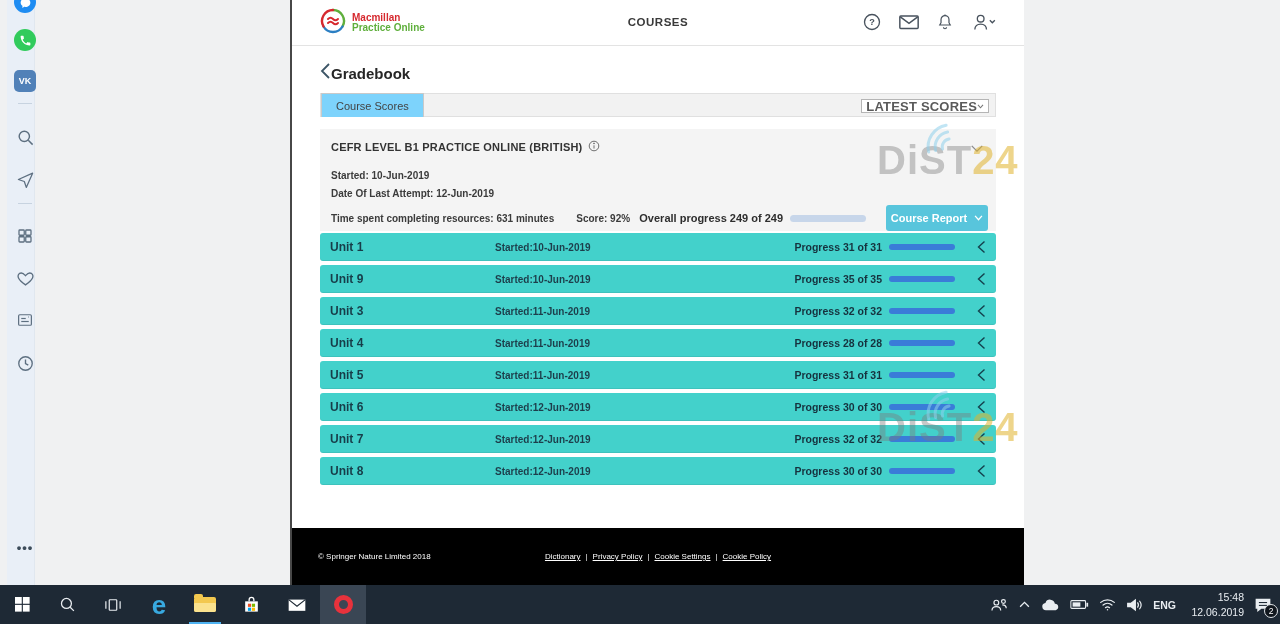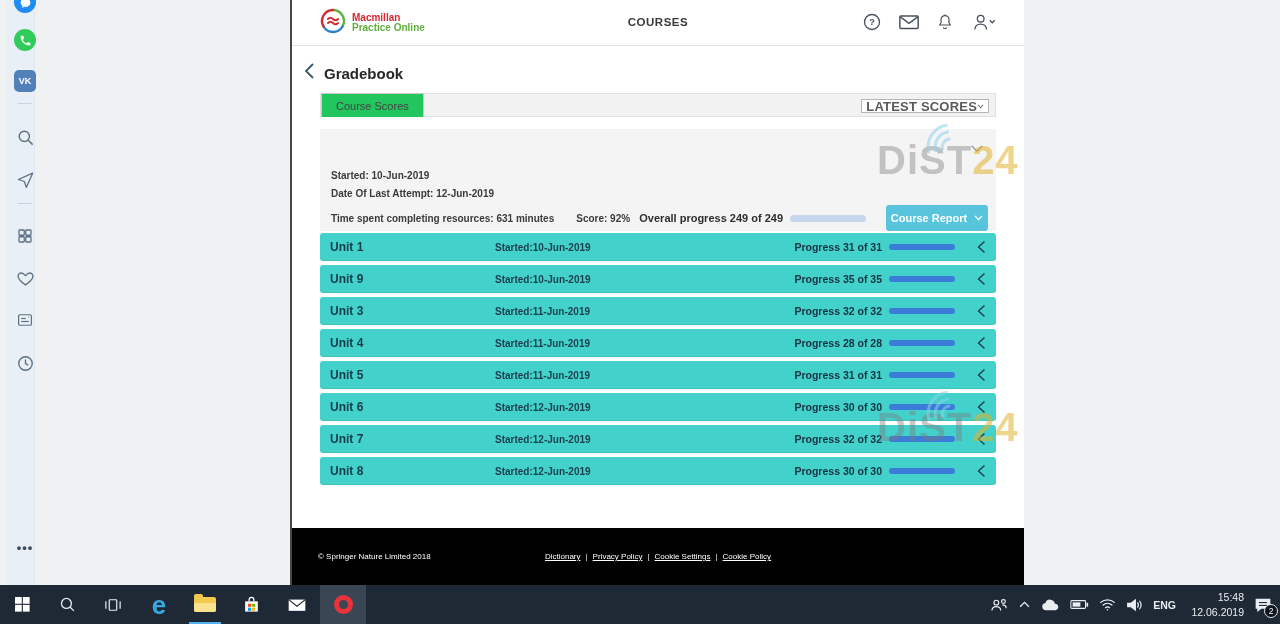--- a/index.html
+++ b/index.html
@@ -25,25 +25,25 @@
   .logo{position:absolute;left:28px;top:8px;display:flex;align-items:center;gap:6px;}
   .logo-text{line-height:1.05;}
   .logo-l1{color:#d6292f;font-size:10px;font-weight:700;}
   .logo-l2{color:#5faf3c;font-size:10px;font-weight:700;}
   .nav-title{position:absolute;left:50%;top:16px;transform:translateX(-50%);font-size:11.5px;font-weight:700;letter-spacing:.5px;color:#3a3a3a;}
   .hdr-icons{position:absolute;right:26px;top:12px;display:flex;align-items:center;gap:16px;color:#48525d;}
   .hdr-ic{display:flex;align-items:center;}
 
   
   .main{position:relative;height:482px;background:#fff;}
-  .title-row{position:absolute;left:12px;top:16px;display:flex;align-items:center;gap:9px;}
+  .title-row{position:absolute;left:28px;top:16px;display:flex;align-items:center;}
   .page-title{font-size:15px;font-weight:700;color:#262626;}
   .tabs-strip{position:absolute;left:28px;right:28px;top:47px;height:24px;background:#f2f2f2;border:1px solid #e0e0e0;display:flex;}
   .tab{height:24px;margin-top:-1px;padding:0 14px;display:flex;align-items:center;font-size:11px;color:#444;border-right:1px solid #d4d4d4;cursor:default;}
-  .tab.active{background:#22c55e;border:1px solid #c9c9c9;border-bottom:none;font-weight:400;}
+  .tab.active{background:#7dd3fc;border:1px solid #c9c9c9;border-bottom:none;font-weight:400;}
   .scores-select{position:absolute;right:6px;top:5px;height:14px;background:#fff;border:1px solid #b5b5b5;display:flex;align-items:center;gap:0;padding:0 4px;font-size:13px;font-weight:700;color:#5a5a5a;letter-spacing:.2px;}
 
   
   .course-card{position:absolute;left:28px;right:28px;top:83px;height:102px;background:#f4f4f4;}
   .c-name-row{position:absolute;left:11px;top:9px;display:flex;align-items:center;gap:6px;}
   .c-name{font-size:11px;font-weight:700;color:#333;letter-spacing:.2px;}
   .c-chevron{position:absolute;right:12px;top:10px;}
   .c-line{position:absolute;left:11px;font-size:10px;font-weight:700;color:#3b3b3b;}
   .c-l1{top:41px;}
   .c-l2{top:59px;}
@@ -231,20 +231,30 @@
         <div class="tab active">Course Scores</div>
         <div class="scores-select">
           <span>LATEST SCORES</span>
           <svg width="7" height="5" viewBox="0 0 8 6" fill="none" stroke="#777" stroke-width="1.3">
               <polyline points="1 1 4 4.5 7 1"></polyline>
             </svg>
         </div>
       </div>
 
       <section class="course-card">
+        <div class="c-name-row">
+          <span class="c-name">CEFR LEVEL B1 PRACTICE ONLINE (BRITISH)</span>
+          <span>
+            <svg width="12" height="12" viewBox="0 0 14 14" fill="none" stroke="#666" stroke-width="1.1">
+                <circle cx="7" cy="7" r="5.6"></circle>
+                <line x1="7" y1="6.2" x2="7" y2="10"></line>
+                <circle cx="7" cy="4" r="0.5" fill="#666"></circle>
+              </svg>
+          </span>
+        </div>
         <span class="c-chevron">
           <svg width="14" height="9" viewBox="0 0 16 10" fill="none" stroke="#8a8a8a" stroke-width="1.5">
               <polyline points="2 2 8 8 14 2"></polyline>
             </svg>
         </span>
         <div class="c-line c-l1">Started: 10-Jun-2019</div>
         <div class="c-line c-l2">Date Of Last Attempt: 12-Jun-2019</div>
         <div class="c-bottom">
           <span class="c-time">Time spent completing resources: 631 minutes</span>
           <span class="c-score">Score: 92%</span>

